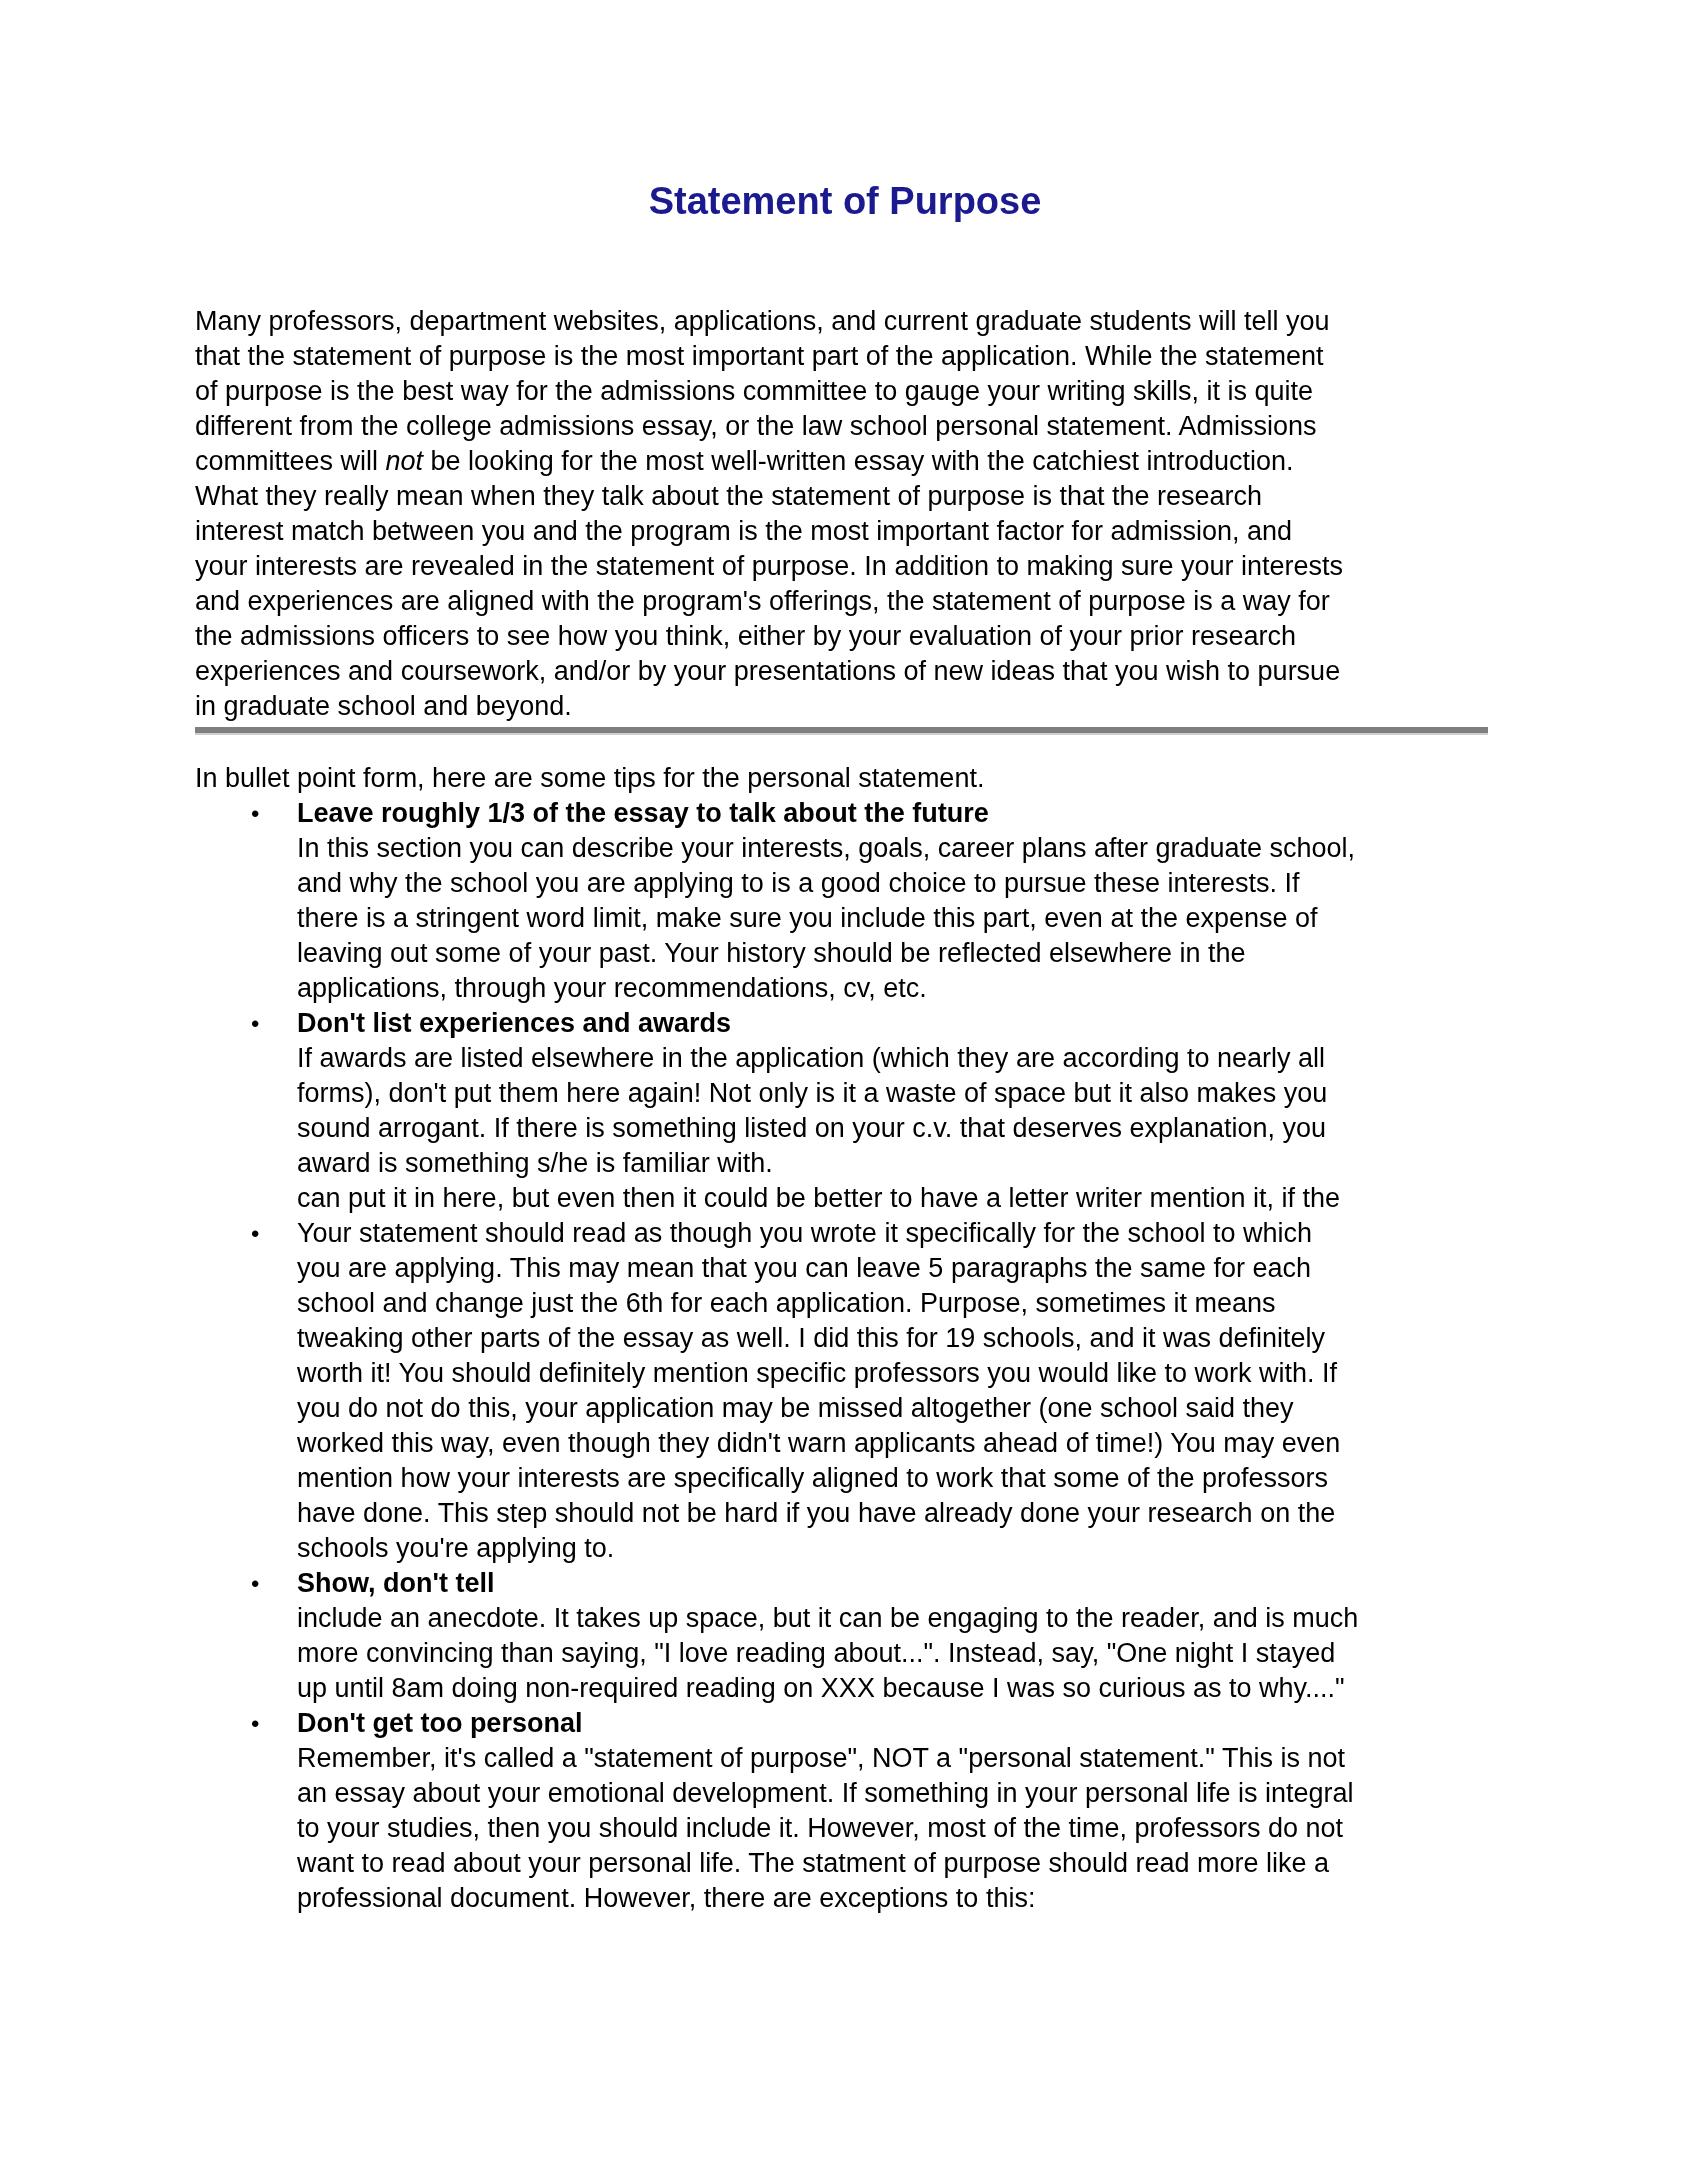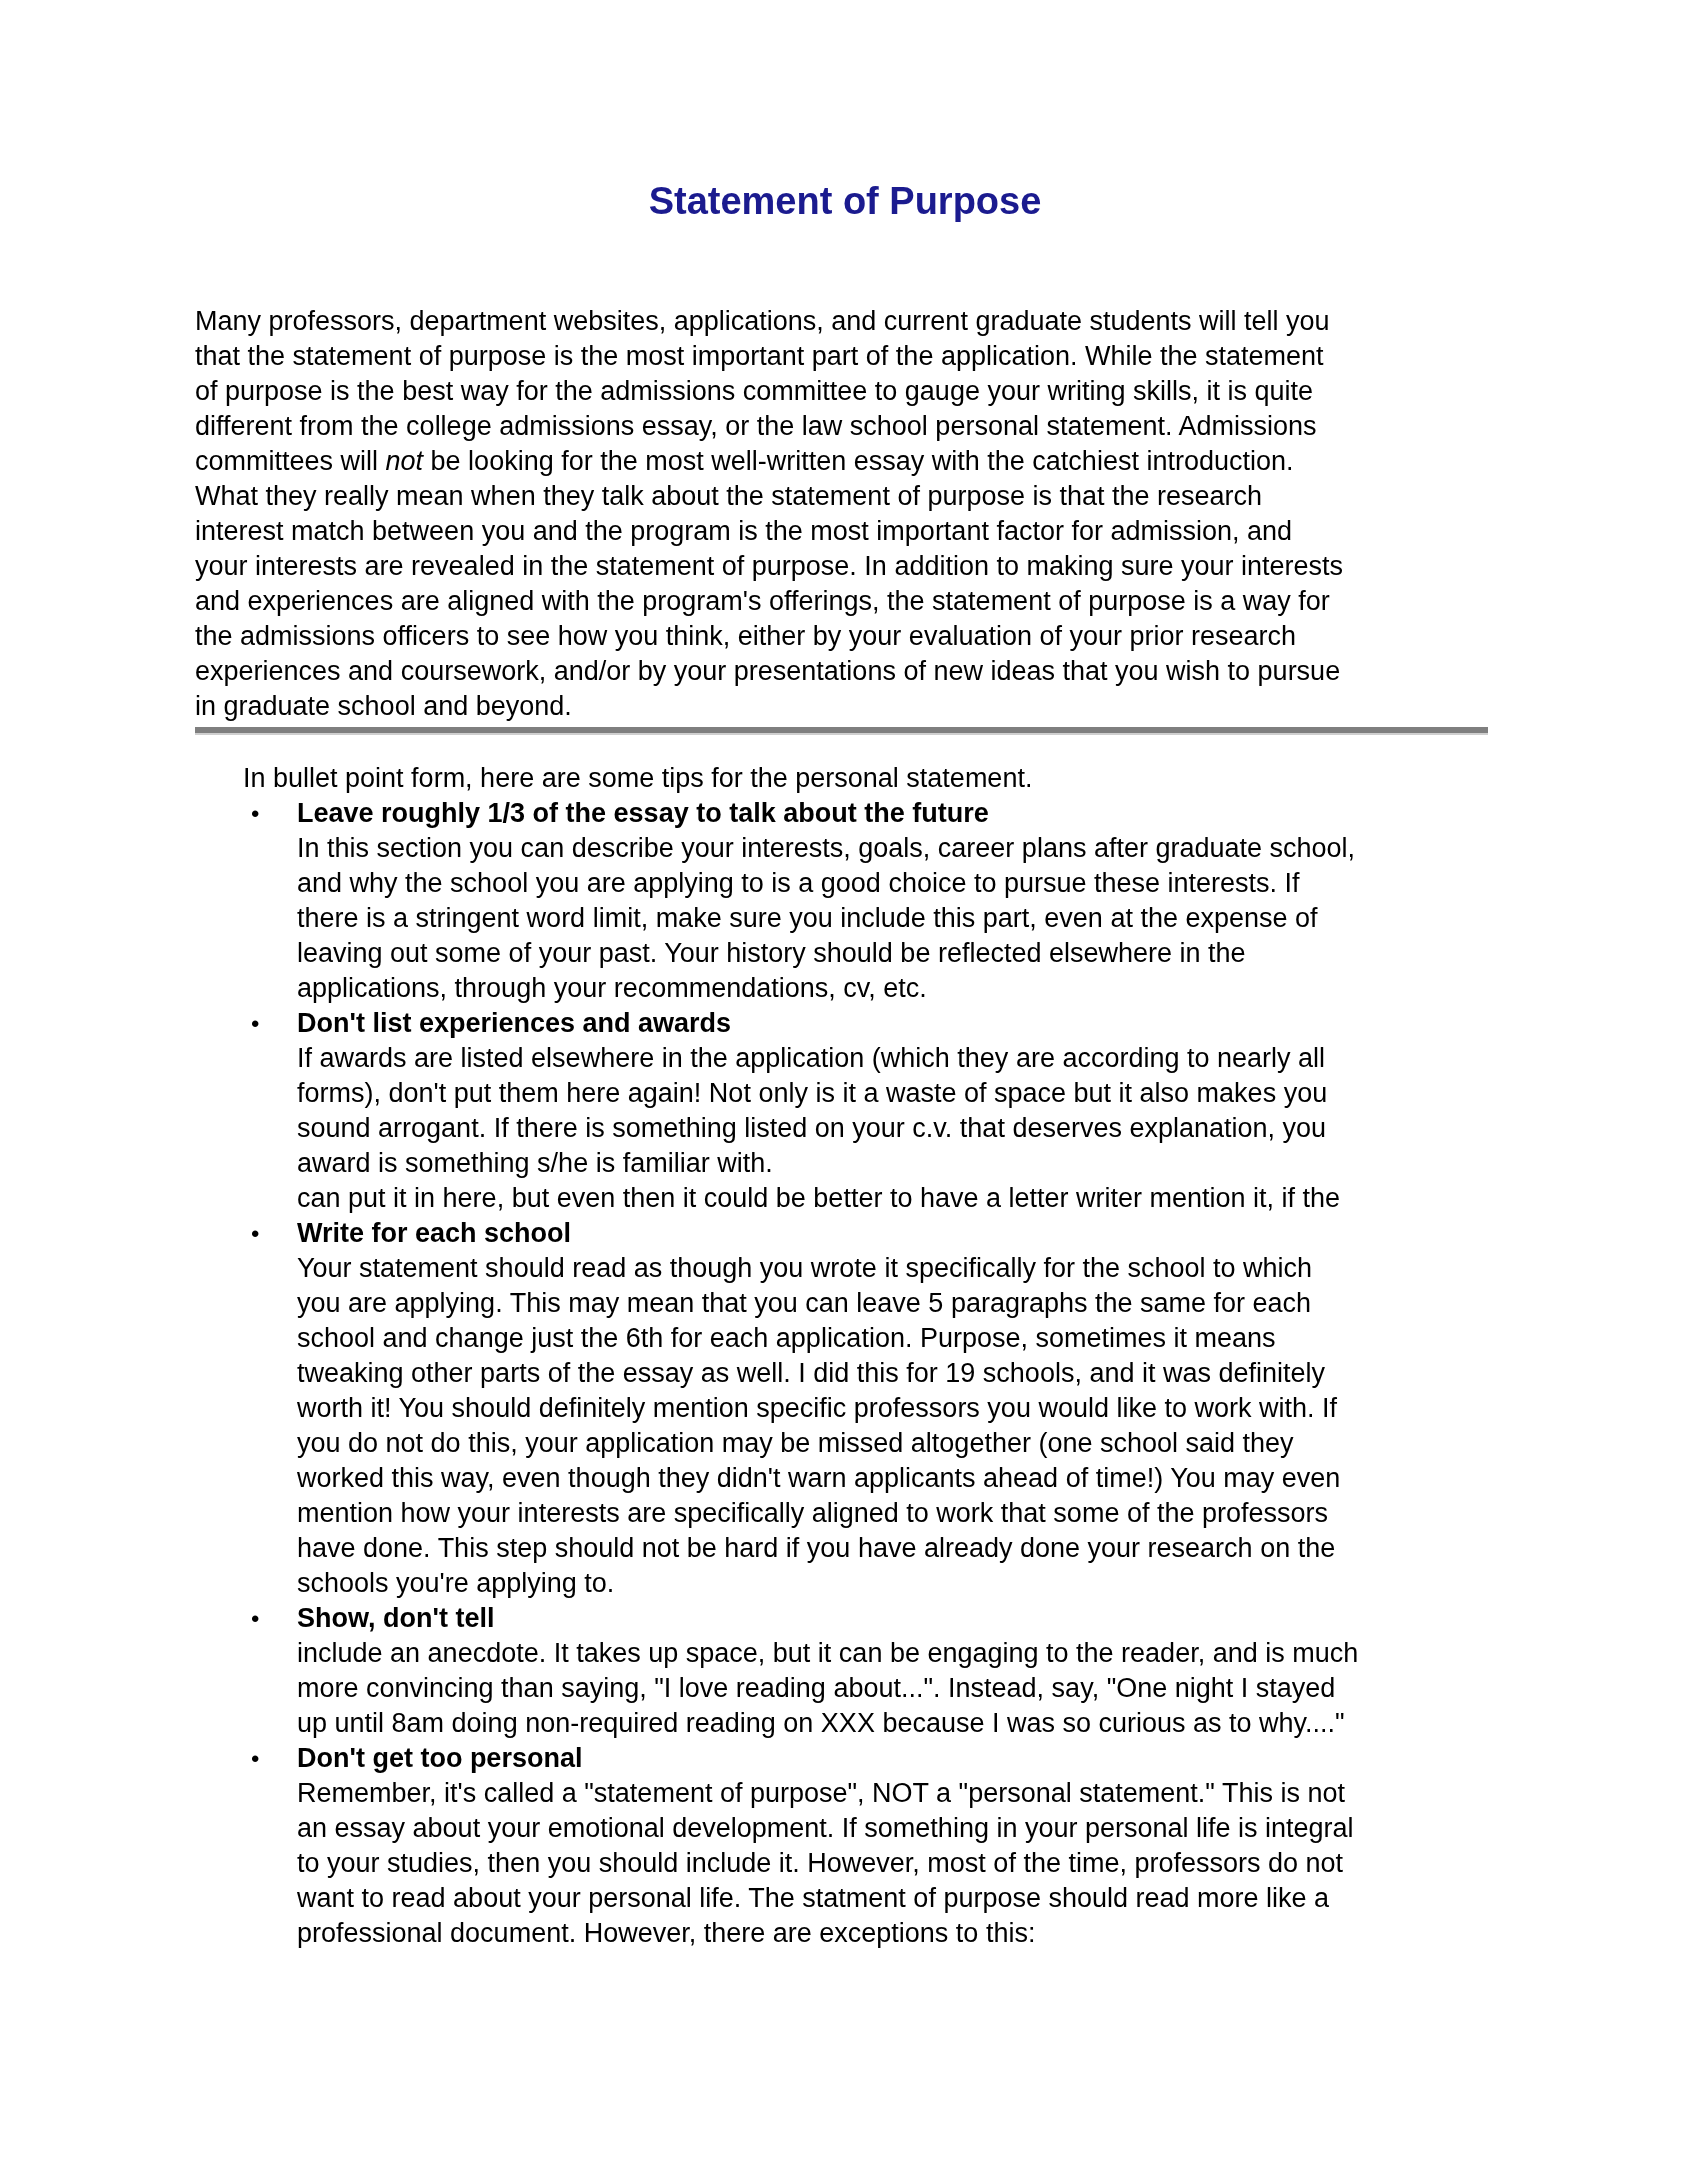--- a/index.html
+++ b/index.html
@@ -26,21 +26,21 @@
   }
   .line { white-space: nowrap; }
   .divider {
     border: none;
     height: 6px;
     background: #7f7f7f;
     border-bottom: 2px solid #cfcfcf;
     margin: 3px 0 0 0;
     width: 1293px;
   }
-  .tips-intro { margin-top: 26px; margin-left: 48px; }
+  .tips-intro { margin-top: 26px; }
   .tips-list {
     list-style: none;
     margin: 0;
     padding: 0;
   }
   .tips-list li {
     position: relative;
     padding-left: 102px;
   }
   .bullet-dot {
@@ -90,21 +90,20 @@
         <span class="bullet-dot">•</span>
         <div class="line tip-heading">Don't list experiences and awards</div>
         <div class="line">If awards are listed elsewhere in the application (which they are according to nearly all</div>
         <div class="line">forms), don't put them here again! Not only is it a waste of space but it also makes you</div>
         <div class="line">sound arrogant. If there is something listed on your c.v. that deserves explanation, you</div>
         <div class="line">award is something s/he is familiar with.</div>
         <div class="line">can put it in here, but even then it could be better to have a letter writer mention it, if the</div>
       </li>
       <li>
         <span class="bullet-dot">•</span>
-        <div class="line tip-heading">Write for each school</div>
         <div class="line">Your statement should read as though you wrote it specifically for the school to which</div>
         <div class="line">you are applying. This may mean that you can leave 5 paragraphs the same for each</div>
         <div class="line">school and change just the 6th for each application. Purpose, sometimes it means</div>
         <div class="line">tweaking other parts of the essay as well. I did this for 19 schools, and it was definitely</div>
         <div class="line">worth it! You should definitely mention specific professors you would like to work with. If</div>
         <div class="line">you do not do this, your application may be missed altogether (one school said they</div>
         <div class="line">worked this way, even though they didn't warn applicants ahead of time!) You may even</div>
         <div class="line">mention how your interests are specifically aligned to work that some of the professors</div>
         <div class="line">have done. This step should not be hard if you have already done your research on the</div>
         <div class="line">schools you're applying to.</div>

